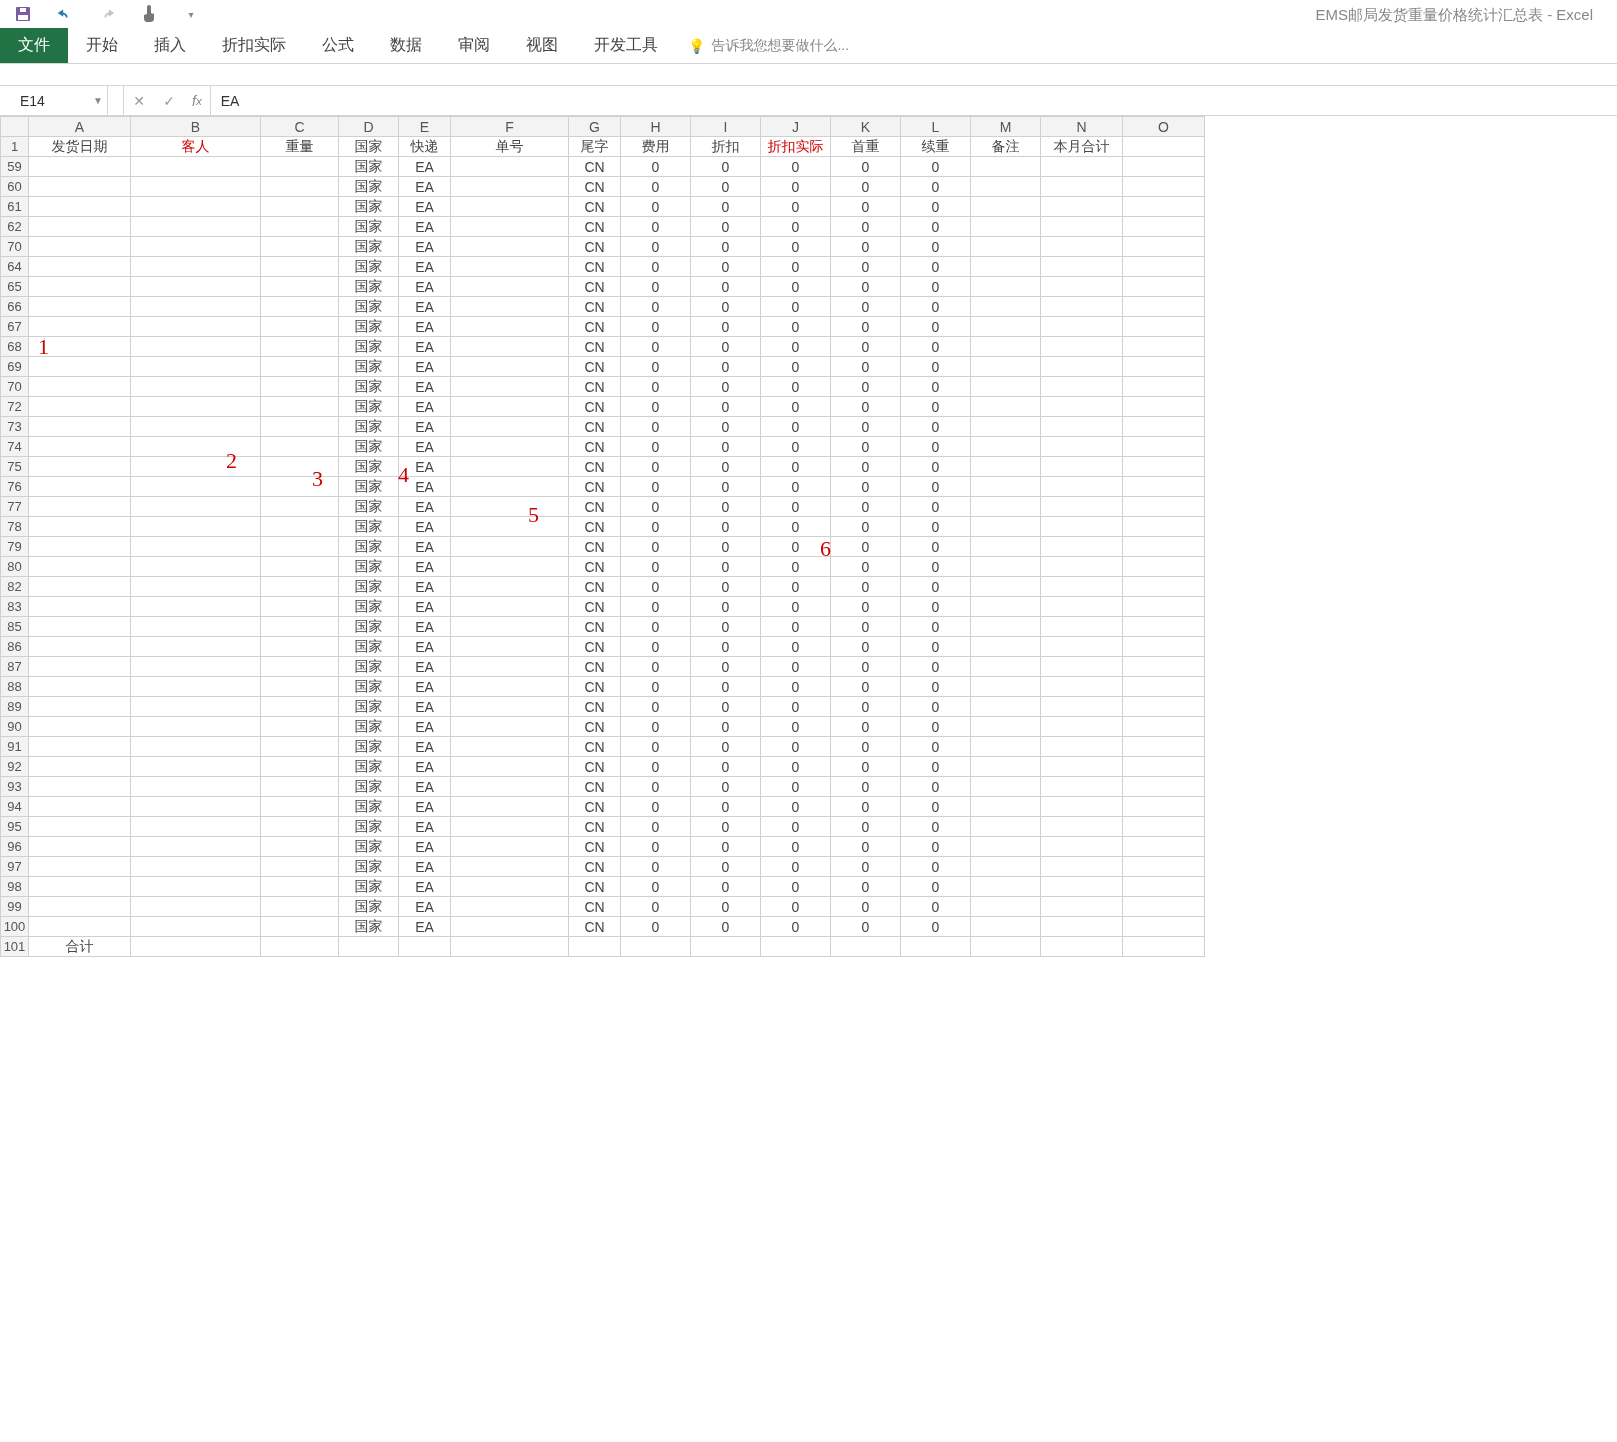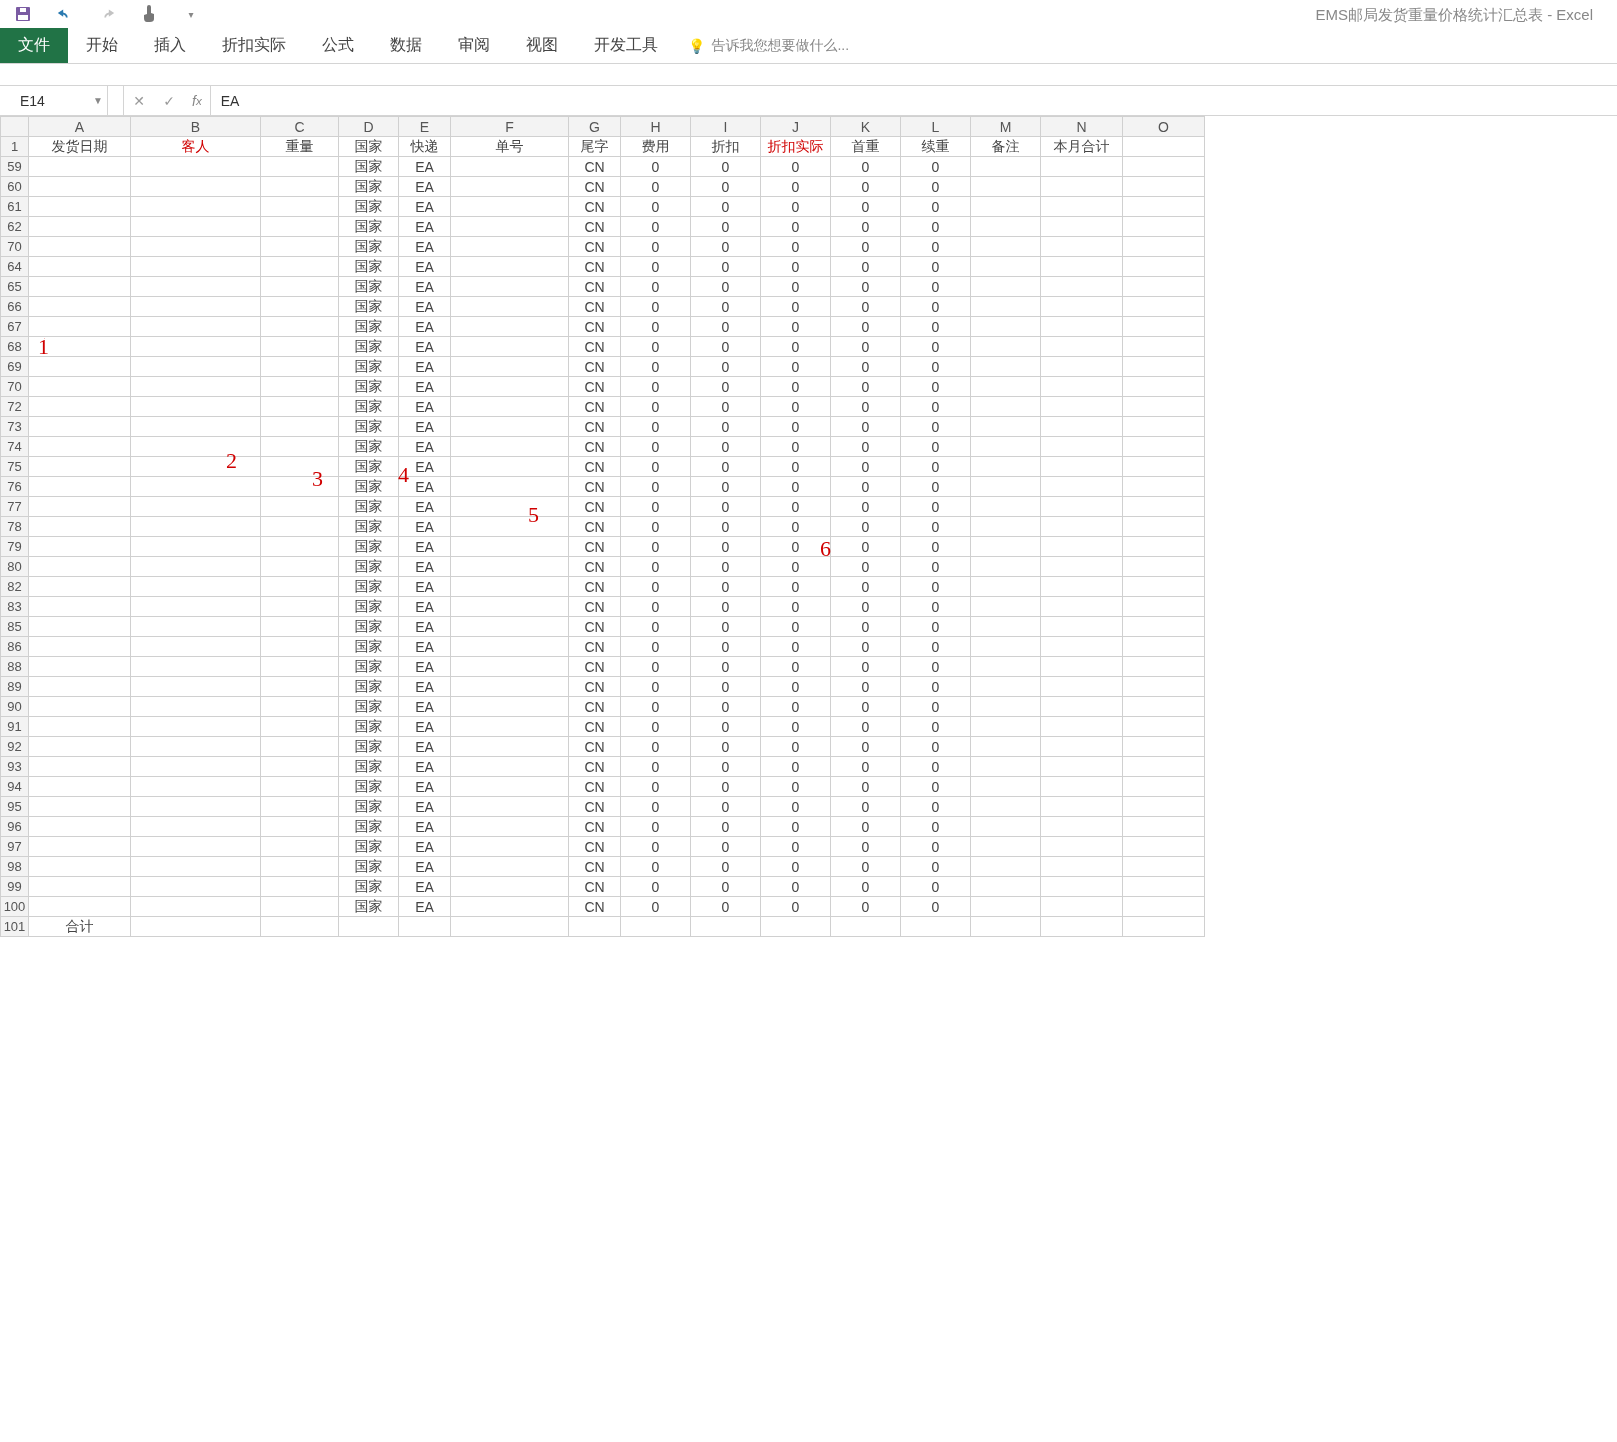--- a/index.html
+++ b/index.html
@@ -580,20 +580,38 @@
           <td class="cH">0</td>
           <td class="cI">0</td>
           <td class="cJ">0</td>
           <td class="cK">0</td>
           <td class="cL">0</td>
           <td class="cM"></td>
           <td class="cN"></td>
           <td class="cO"></td>
         </tr>
         <tr>
+          <th class="rowhdr">87</th>
+          <td class="cA"></td>
+          <td class="cB"></td>
+          <td class="cC"></td>
+          <td class="cD">国家</td>
+          <td class="cE">EA</td>
+          <td class="cF"></td>
+          <td class="cG">CN</td>
+          <td class="cH">0</td>
+          <td class="cI">0</td>
+          <td class="cJ">0</td>
+          <td class="cK">0</td>
+          <td class="cL">0</td>
+          <td class="cM"></td>
+          <td class="cN"></td>
+          <td class="cO"></td>
+        </tr>
+        <tr>
           <th class="rowhdr">88</th>
           <td class="cA"></td>
           <td class="cB"></td>
           <td class="cC"></td>
           <td class="cD">国家</td>
           <td class="cE">EA</td>
           <td class="cF"></td>
           <td class="cG">CN</td>
           <td class="cH">0</td>
           <td class="cI">0</td>

